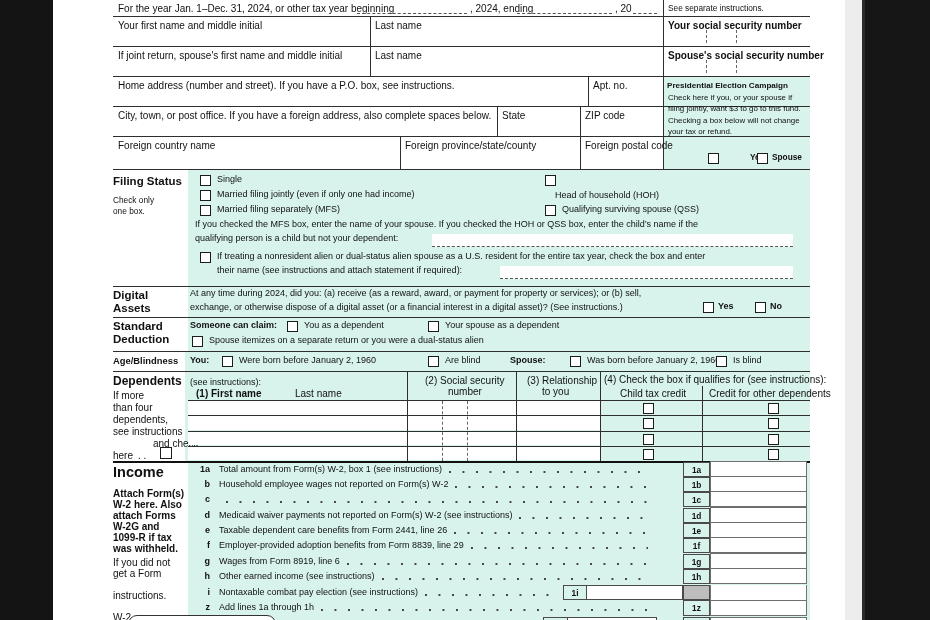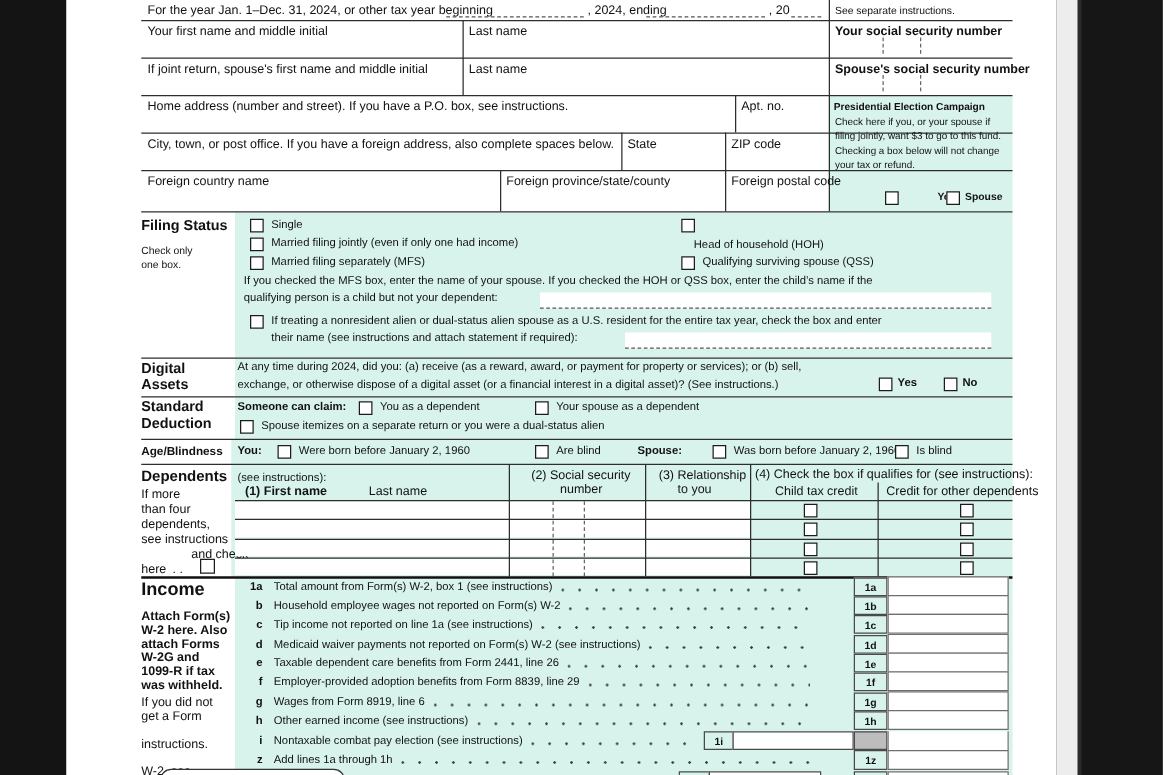--- a/index.html
+++ b/index.html
@@ -225,21 +225,20 @@
       <span class="inc-label">Total amount from Form(s) W-2, box 1 (see instructions)</span>
       <span class="leader"></span>
     </div>
   <div class="inc-row" style="top:477px;">
       <span class="inc-num">b</span>
       <span class="inc-label">Household employee wages not reported on Form(s) W-2</span>
       <span class="leader"></span>
     </div>
   <div class="inc-row" style="top:492px;">
       <span class="inc-num">c</span>
-      <span class="inc-label">Tip income not reported on line 1a (see instructions)</span>
       <span class="leader"></span>
     </div>
   <div class="inc-row" style="top:508px;">
       <span class="inc-num">d</span>
       <span class="inc-label">Medicaid waiver payments not reported on Form(s) W-2 (see instructions)</span>
       <span class="leader"></span>
     </div>
   <div class="inc-row" style="top:523px;">
       <span class="inc-num">e</span>
       <span class="inc-label">Taxable dependent care benefits from Form 2441, line 26</span>

